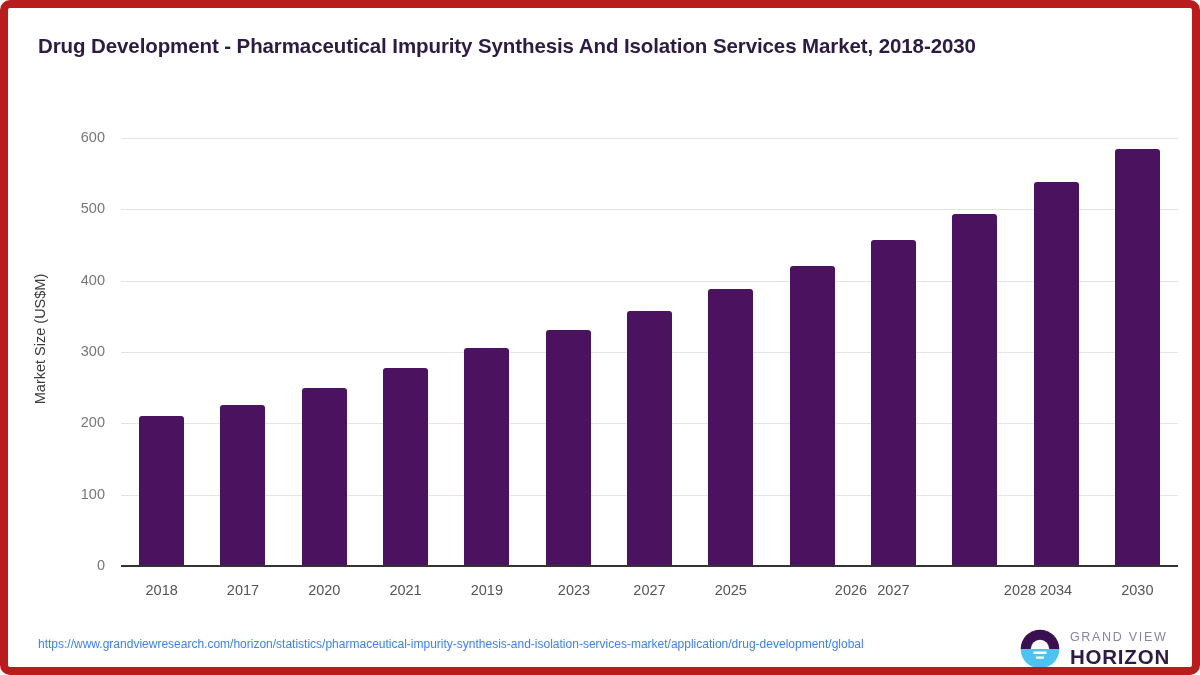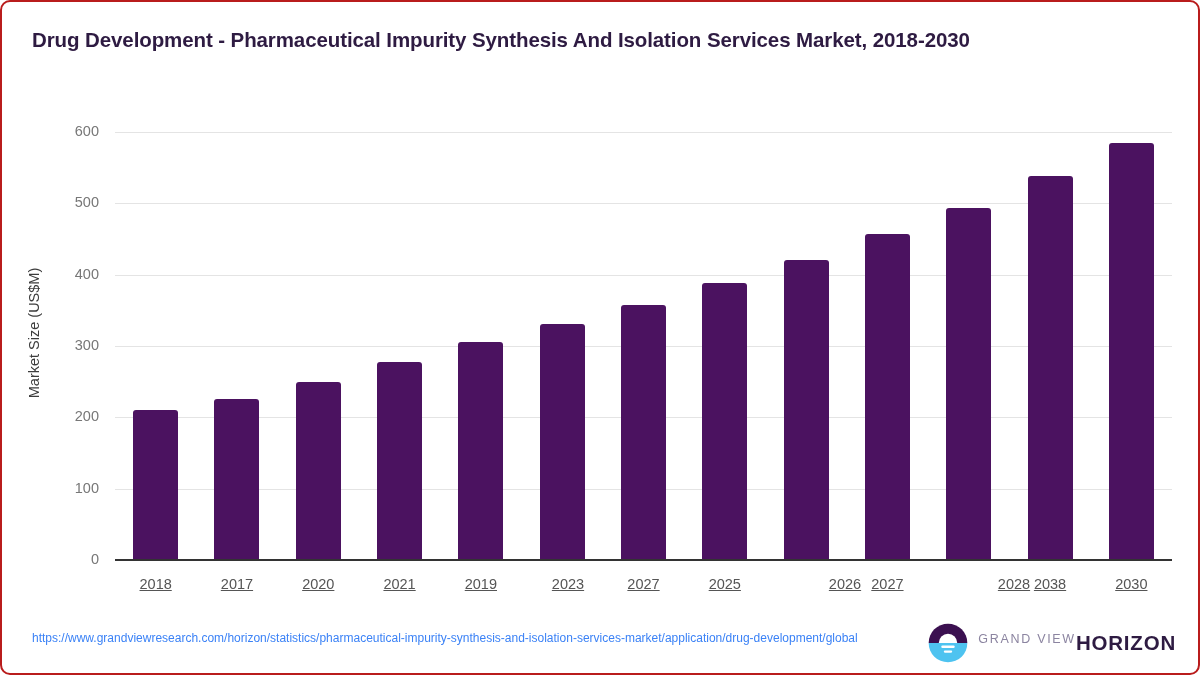--- a/index.html
+++ b/index.html
@@ -5,21 +5,21 @@
   html, body {
     margin: 0;
     padding: 0;
     background: #ffffff;
   }
   .frame {
     position: relative;
     width: 1200px;
     height: 675px;
     background: #ffffff;
-    border: 2px solid #b91c1c;
+    border: 8px solid #b91c1c;
     border-radius: 10px;
     box-sizing: border-box;
     overflow: hidden;
     font-family: "Liberation Sans", sans-serif;
   }
 
   
   .title {
     position: absolute;
     left: 30px;
@@ -89,21 +89,20 @@
     background: #4b1260;
     border-radius: 3px 3px 0 0;
   }
   .xtick {
     position: absolute;
     top: 444px;
     width: 78px;
     text-align: center;
     font-size: 14.5px;
     color: #555555;
-    text-decoration: underline;
   }
 
   
   .source {
     position: absolute;
     left: 30px;
     top: 628px;
     width: 900px;
     font-size: 12px;
     line-height: 17px;
@@ -118,21 +117,21 @@
     align-items: center;
     gap: 9px;
   }
   .logo-mark {
     width: 42px;
     height: 42px;
     flex: 0 0 42px;
   }
   .logo-text {
     display: flex;
-    flex-direction: row;
+    flex-direction: column;
     line-height: 1;
   }
   .logo-top {
     font-size: 12.5px;
     letter-spacing: 1.7px;
     color: #8b84a0;
     margin-bottom: 4px;
   }
   .logo-bottom {
     font-size: 20.5px;
@@ -190,21 +189,21 @@
           <div class="xtick" style="left: 82.9615px;">2017</div>
           <div class="xtick" style="left: 164.269px;">2020</div>
           <div class="xtick" style="left: 245.577px;">2021</div>
           <div class="xtick" style="left: 326.885px;">2019</div>
           <div class="xtick" style="left: 414px;">2023</div>
           <div class="xtick" style="left: 489.5px;">2027</div>
           <div class="xtick" style="left: 570.808px;">2025</div>
           <div class="xtick" style="left: 691px;">2026</div>
           <div class="xtick" style="left: 733.423px;">2027</div>
           <div class="xtick" style="left: 860px;">2028</div>
-          <div class="xtick" style="left: 896.038px;">2038</div>
+          <div class="xtick" style="left: 896.038px;">2034</div>
           <div class="xtick" style="left: 977.346px;">2030</div>
         </div>
       <div class="baseline"></div>
     </div>
 
   </div>
 
   <div class="source">https://www.grandviewresearch.com/horizon/statistics/pharmaceutical-impurity-synthesis-and-isolation-services-market/application/drug-development/global</div>
 
   <div class="logo">

